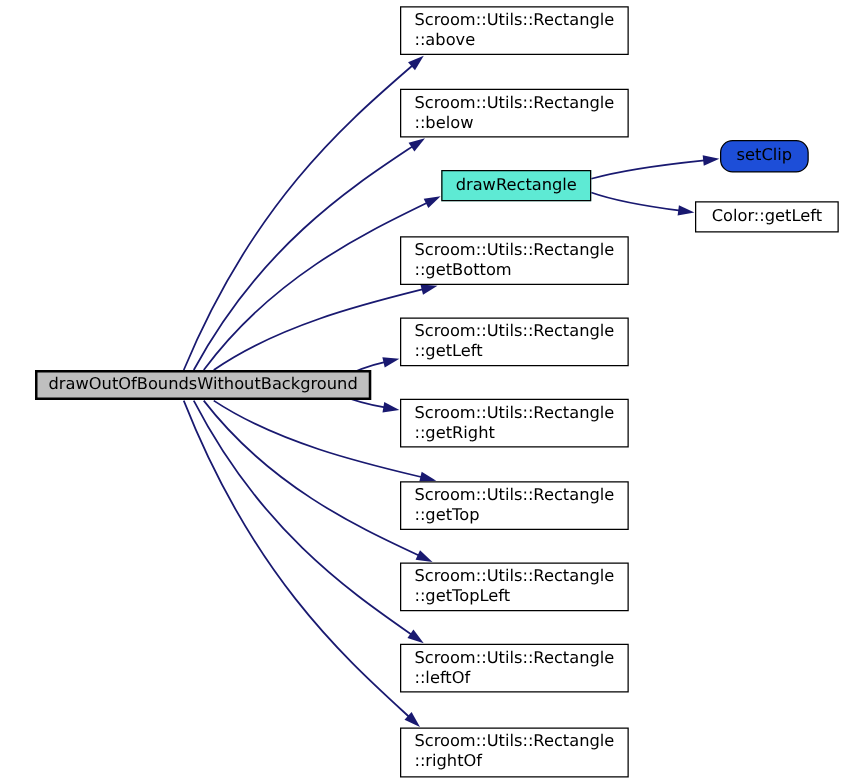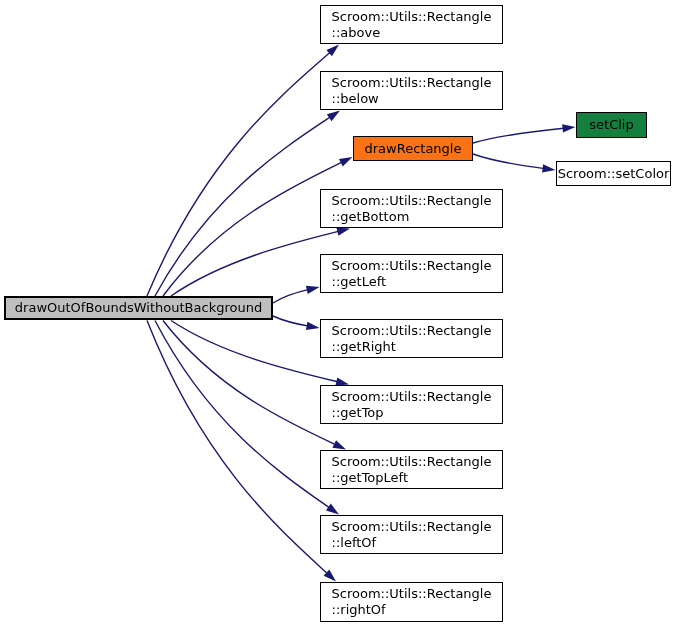--- a/index.html
+++ b/index.html
@@ -26,20 +26,21 @@
     display: flex;
     align-items: center;
     justify-content: center;
     white-space: pre-line;
     cursor: pointer;
   }
   .node.root {
     border-width: 2px;
     cursor: default;
     font-size: 13px;
+    margin-left: 24px;
   }
 </style>
 </head>
 <body>
 
 <div class="stage">
 
   <svg id="edges" class="edges" width="676" height="627" viewBox="0 0 676 627">
       <path d="M147,296 C204.6,157.67499999999998 281.4,94.79999999999998 332.22098053789483,50.41987289833144" fill="none" stroke="#191970" stroke-width="1.4"></path>
       <polygon points="339,44.5 331.97069035173604,56.21446993546117 326.44547564662673,49.88738510416299" fill="#191970"></polygon>
@@ -68,25 +69,25 @@
     </svg>
 
   <div class="node root" style="left: 4px; top: 296px; width: 269px; height: 24px; background: rgb(191, 191, 191); border-color: rgb(0, 0, 0); color: rgb(0, 0, 0);">drawOutOfBoundsWithoutBackground</div>
 
   <div class="node" style="left: 320px; top: 5px; width: 183px; height: 39px; background: rgb(255, 255, 255); border-color: rgb(0, 0, 0); color: rgb(0, 0, 0);">Scroom::Utils::Rectangle
 ::above</div>
 
   <div class="node" style="left: 320px; top: 71px; width: 183px; height: 39px; background: rgb(255, 255, 255); border-color: rgb(0, 0, 0); color: rgb(0, 0, 0);">Scroom::Utils::Rectangle
 ::below</div>
 
-  <div class="node" style="left: 353px; top: 136px; width: 120px; height: 25px; background: #f97316; border-color: rgb(0, 0, 0); color: rgb(0, 0, 0);">drawRectangle</div>
+  <div class="node" style="left: 353px; top: 136px; width: 120px; height: 25px; background: #5eead4; border-color: rgb(0, 0, 0); color: rgb(0, 0, 0);">drawRectangle</div>
 
-  <div class="node" style="left: 576px; top: 112px; width: 71px; height: 26px; background: #15803d; border-color: rgb(0, 0, 0); color: rgb(0, 0, 0);">setClip</div>
+  <div class="node" style="left: 576px; top: 112px; width: 71px; height: 26px; background: #1d4ed8; border-color: rgb(0, 0, 0); color: rgb(0, 0, 0); border-radius: 10px;">setClip</div>
 
-  <div class="node" style="left: 556px; top: 161px; width: 115px; height: 25px; background: rgb(255, 255, 255); border-color: rgb(0, 0, 0); color: rgb(0, 0, 0);">Scroom::setColor</div>
+  <div class="node" style="left: 556px; top: 161px; width: 115px; height: 25px; background: rgb(255, 255, 255); border-color: rgb(0, 0, 0); color: rgb(0, 0, 0);">Color::getLeft</div>
 
   <div class="node" style="left: 320px; top: 189px; width: 183px; height: 39px; background: rgb(255, 255, 255); border-color: rgb(0, 0, 0); color: rgb(0, 0, 0);">Scroom::Utils::Rectangle
 ::getBottom</div>
 
   <div class="node" style="left: 320px; top: 254px; width: 183px; height: 39px; background: rgb(255, 255, 255); border-color: rgb(0, 0, 0); color: rgb(0, 0, 0);">Scroom::Utils::Rectangle
 ::getLeft</div>
 
   <div class="node" style="left: 320px; top: 319px; width: 183px; height: 39px; background: rgb(255, 255, 255); border-color: rgb(0, 0, 0); color: rgb(0, 0, 0);">Scroom::Utils::Rectangle
 ::getRight</div>
 

